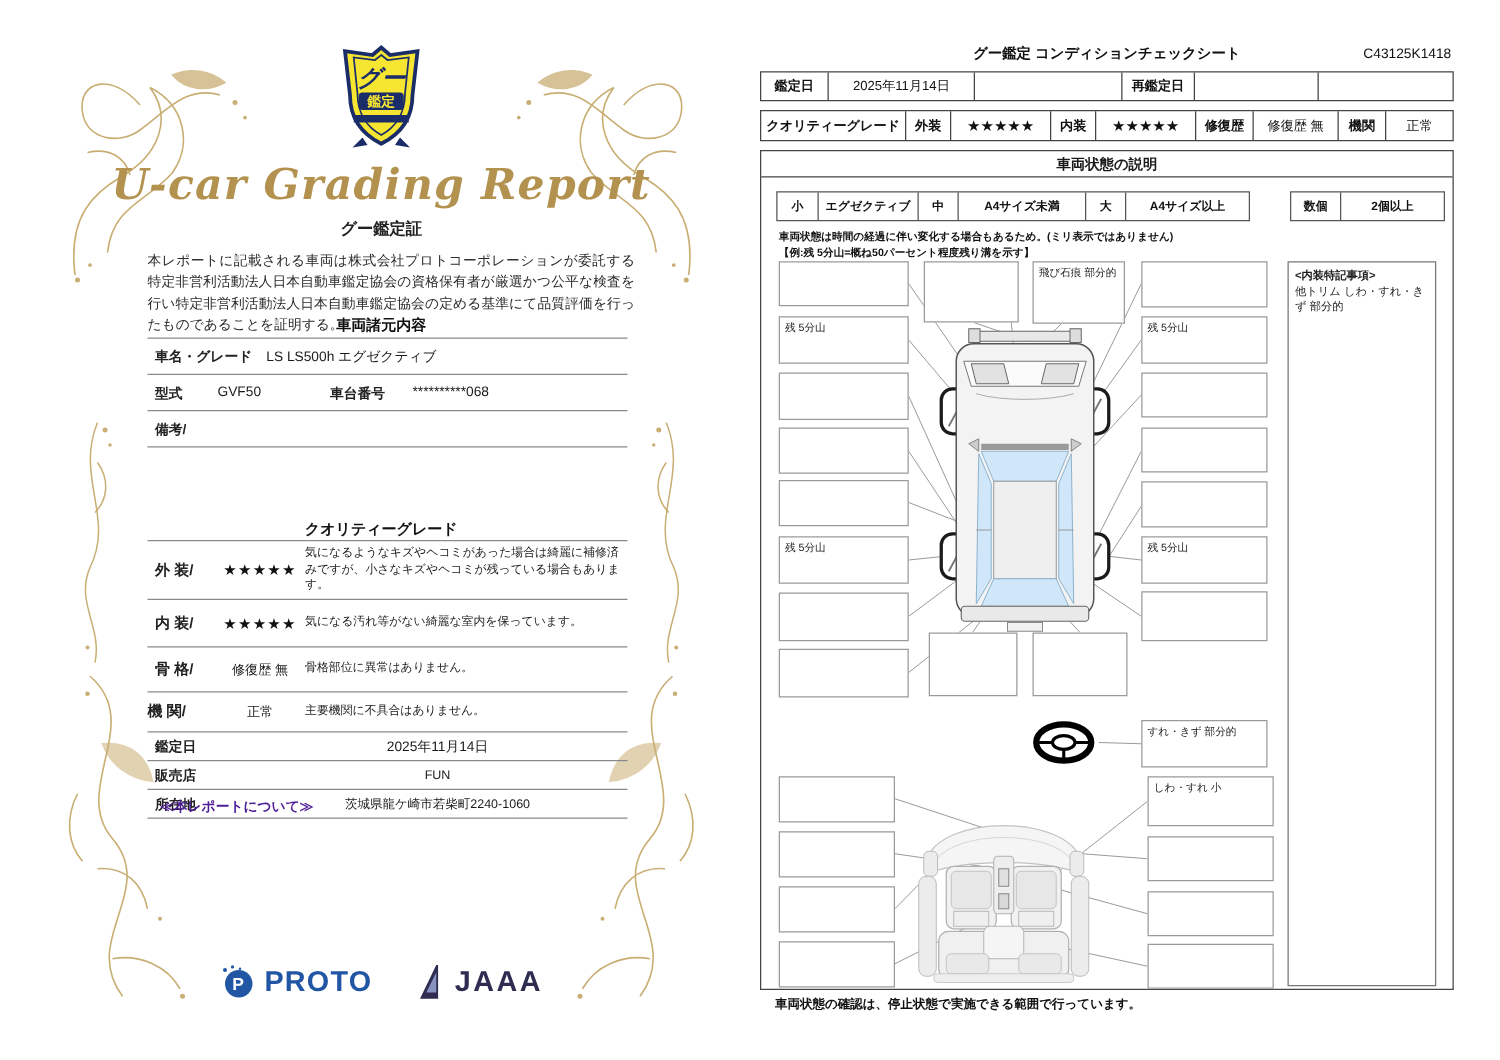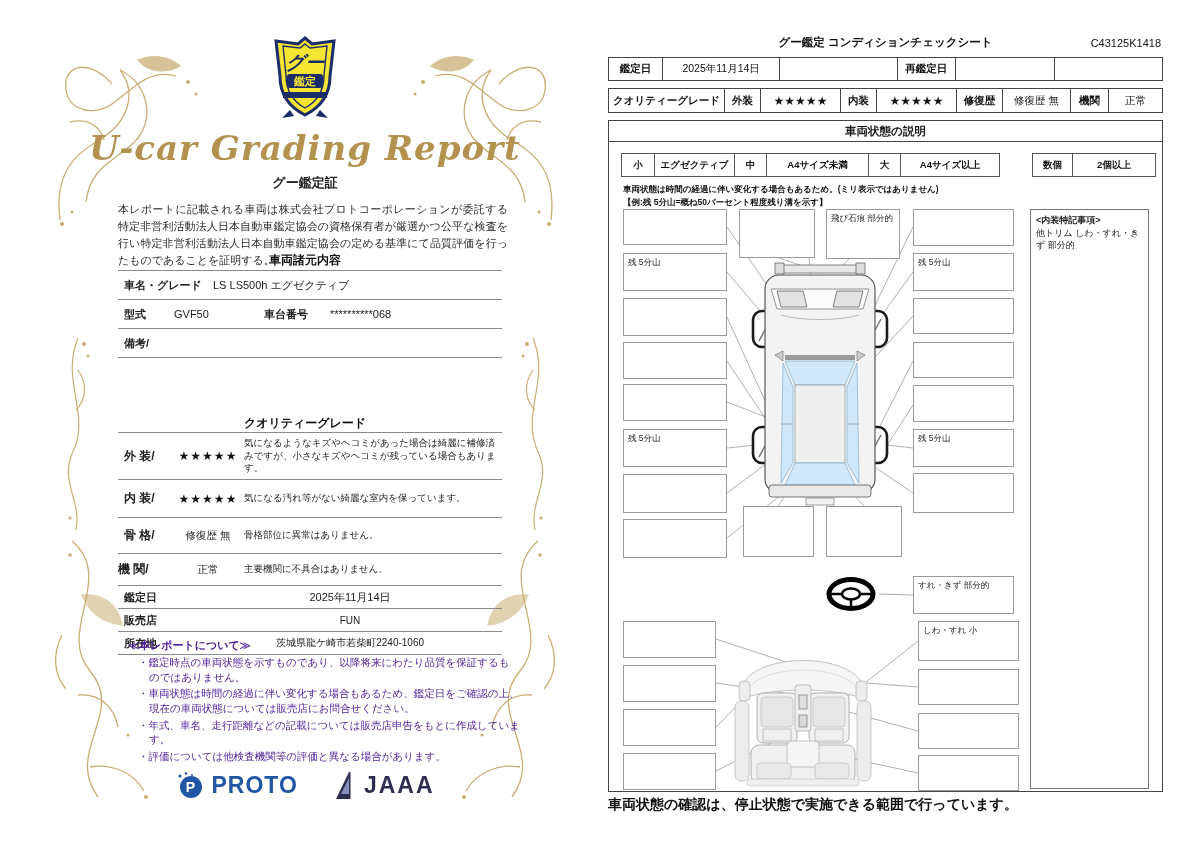--- a/index.html
+++ b/index.html
@@ -45,21 +45,21 @@
     display:flex;align-items:center;justify-content:center;font-size:11.5px;font-weight:700;}
   .legend{position:absolute;display:flex;border:1px solid #555;box-sizing:border-box;height:24px;}
   .legend .cell{box-sizing:border-box;border-right:1px solid #555;display:flex;align-items:center;justify-content:center;
     font-size:9.5px;font-weight:600;color:#111;}
   .legend .cell:last-child{border-right:none;}
   .tire-note{position:absolute;left:14px;top:62px;font-size:8.5px;font-weight:600;color:#111;line-height:1.5;}
   .ann-box{position:absolute;border:1px solid #9a9a9a;background:#fff;box-sizing:border-box;}
   .ann-box span{display:block;padding:3px 4px;font-size:8.5px;color:#222;}
   .interior-note{position:absolute;left:421px;top:88px;width:119px;height:580px;border:1px solid #777;
     box-sizing:border-box;padding:4px 5px;font-size:9px;color:#222;line-height:1.4;}
-  .bottom-note{position:absolute;left:0;top:766px;font-size:14px;font-weight:700;color:#111;}
+  .bottom-note{position:absolute;left:12px;top:766px;font-size:10px;font-weight:700;color:#111;}
   svg text{font-family:"Liberation Sans",sans-serif;}
 </style>
 </head>
 <body>
 
 <div class="stage">
 
   <div class="cert">
 
     <svg class="deco" style="left:8px;top:22px" width="155" height="175" viewBox="0 0 155 175">
@@ -192,26 +192,20 @@
         <span class="meta-val" style="font-size:10px">FUN</span>
       </div>
       <div class="lrow" style="height:22px">
         <span class="lab abs" style="left:6px">所在地</span>
         <span class="meta-val" style="font-size:10px">茨城県龍ケ崎市若柴町2240-1060</span>
       </div>
     </div>
 
     <div class="about" style="top:608px">
       <div class="about-title">≪本レポートについて≫</div>
-      <ul>
-        <li>・鑑定時点の車両状態を示すものであり、以降将来にわたり品質を保証するものではありません。</li>
-        <li>・車両状態は時間の経過に伴い変化する場合もあるため、鑑定日をご確認の上、現在の車両状態については販売店にお問合せください。</li>
-        <li>・年式、車名、走行距離などの記載については販売店申告をもとに作成しています。</li>
-        <li>・評価については他検査機関等の評価と異なる場合があります。</li>
-      </ul>
     </div>
 
     <div class="logos">
       <div class="logo-proto">
         <svg width="30" height="28" viewBox="0 0 30 28">
           <circle cx="15" cy="16" r="11" fill="#2156a5"></circle>
           <text x="15" y="21" text-anchor="middle" font-size="14" font-weight="bold" fill="#ffffff">P</text>
           <circle cx="4" cy="5" r="1.6" fill="#2156a5"></circle>
             <circle cx="10" cy="2.5" r="1.3" fill="#2156a5"></circle>
             <circle cx="16" cy="4" r="1" fill="#2156a5"></circle>

